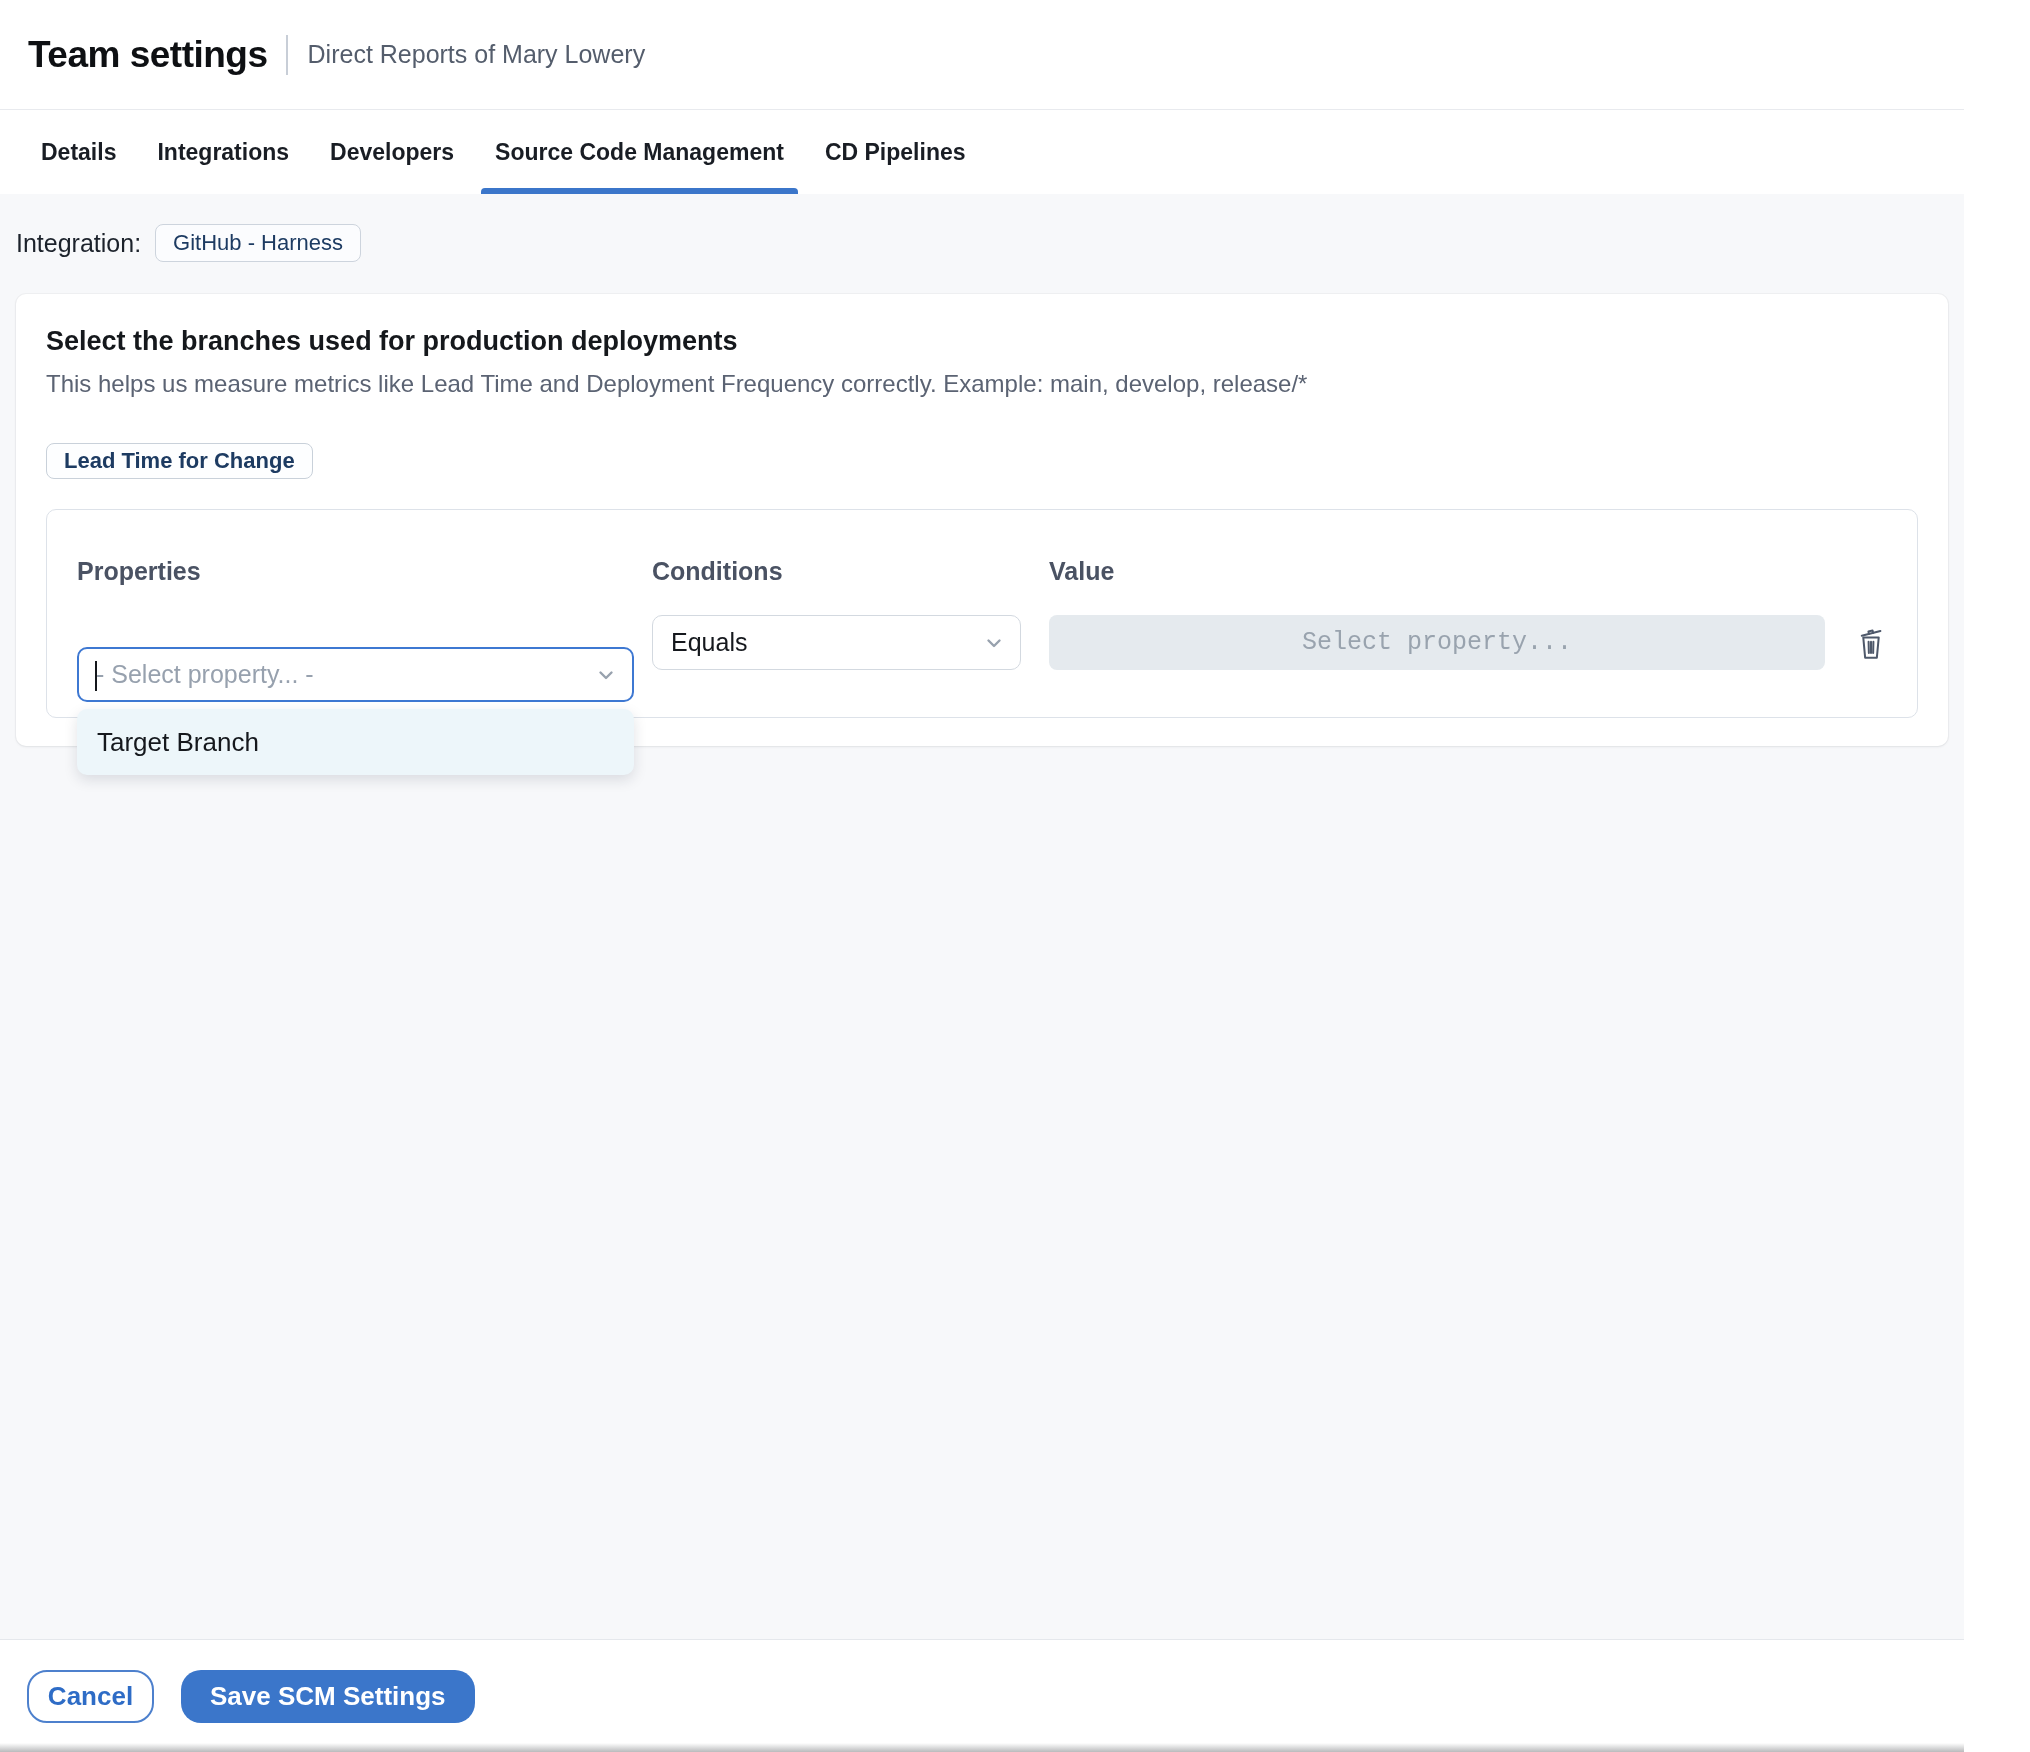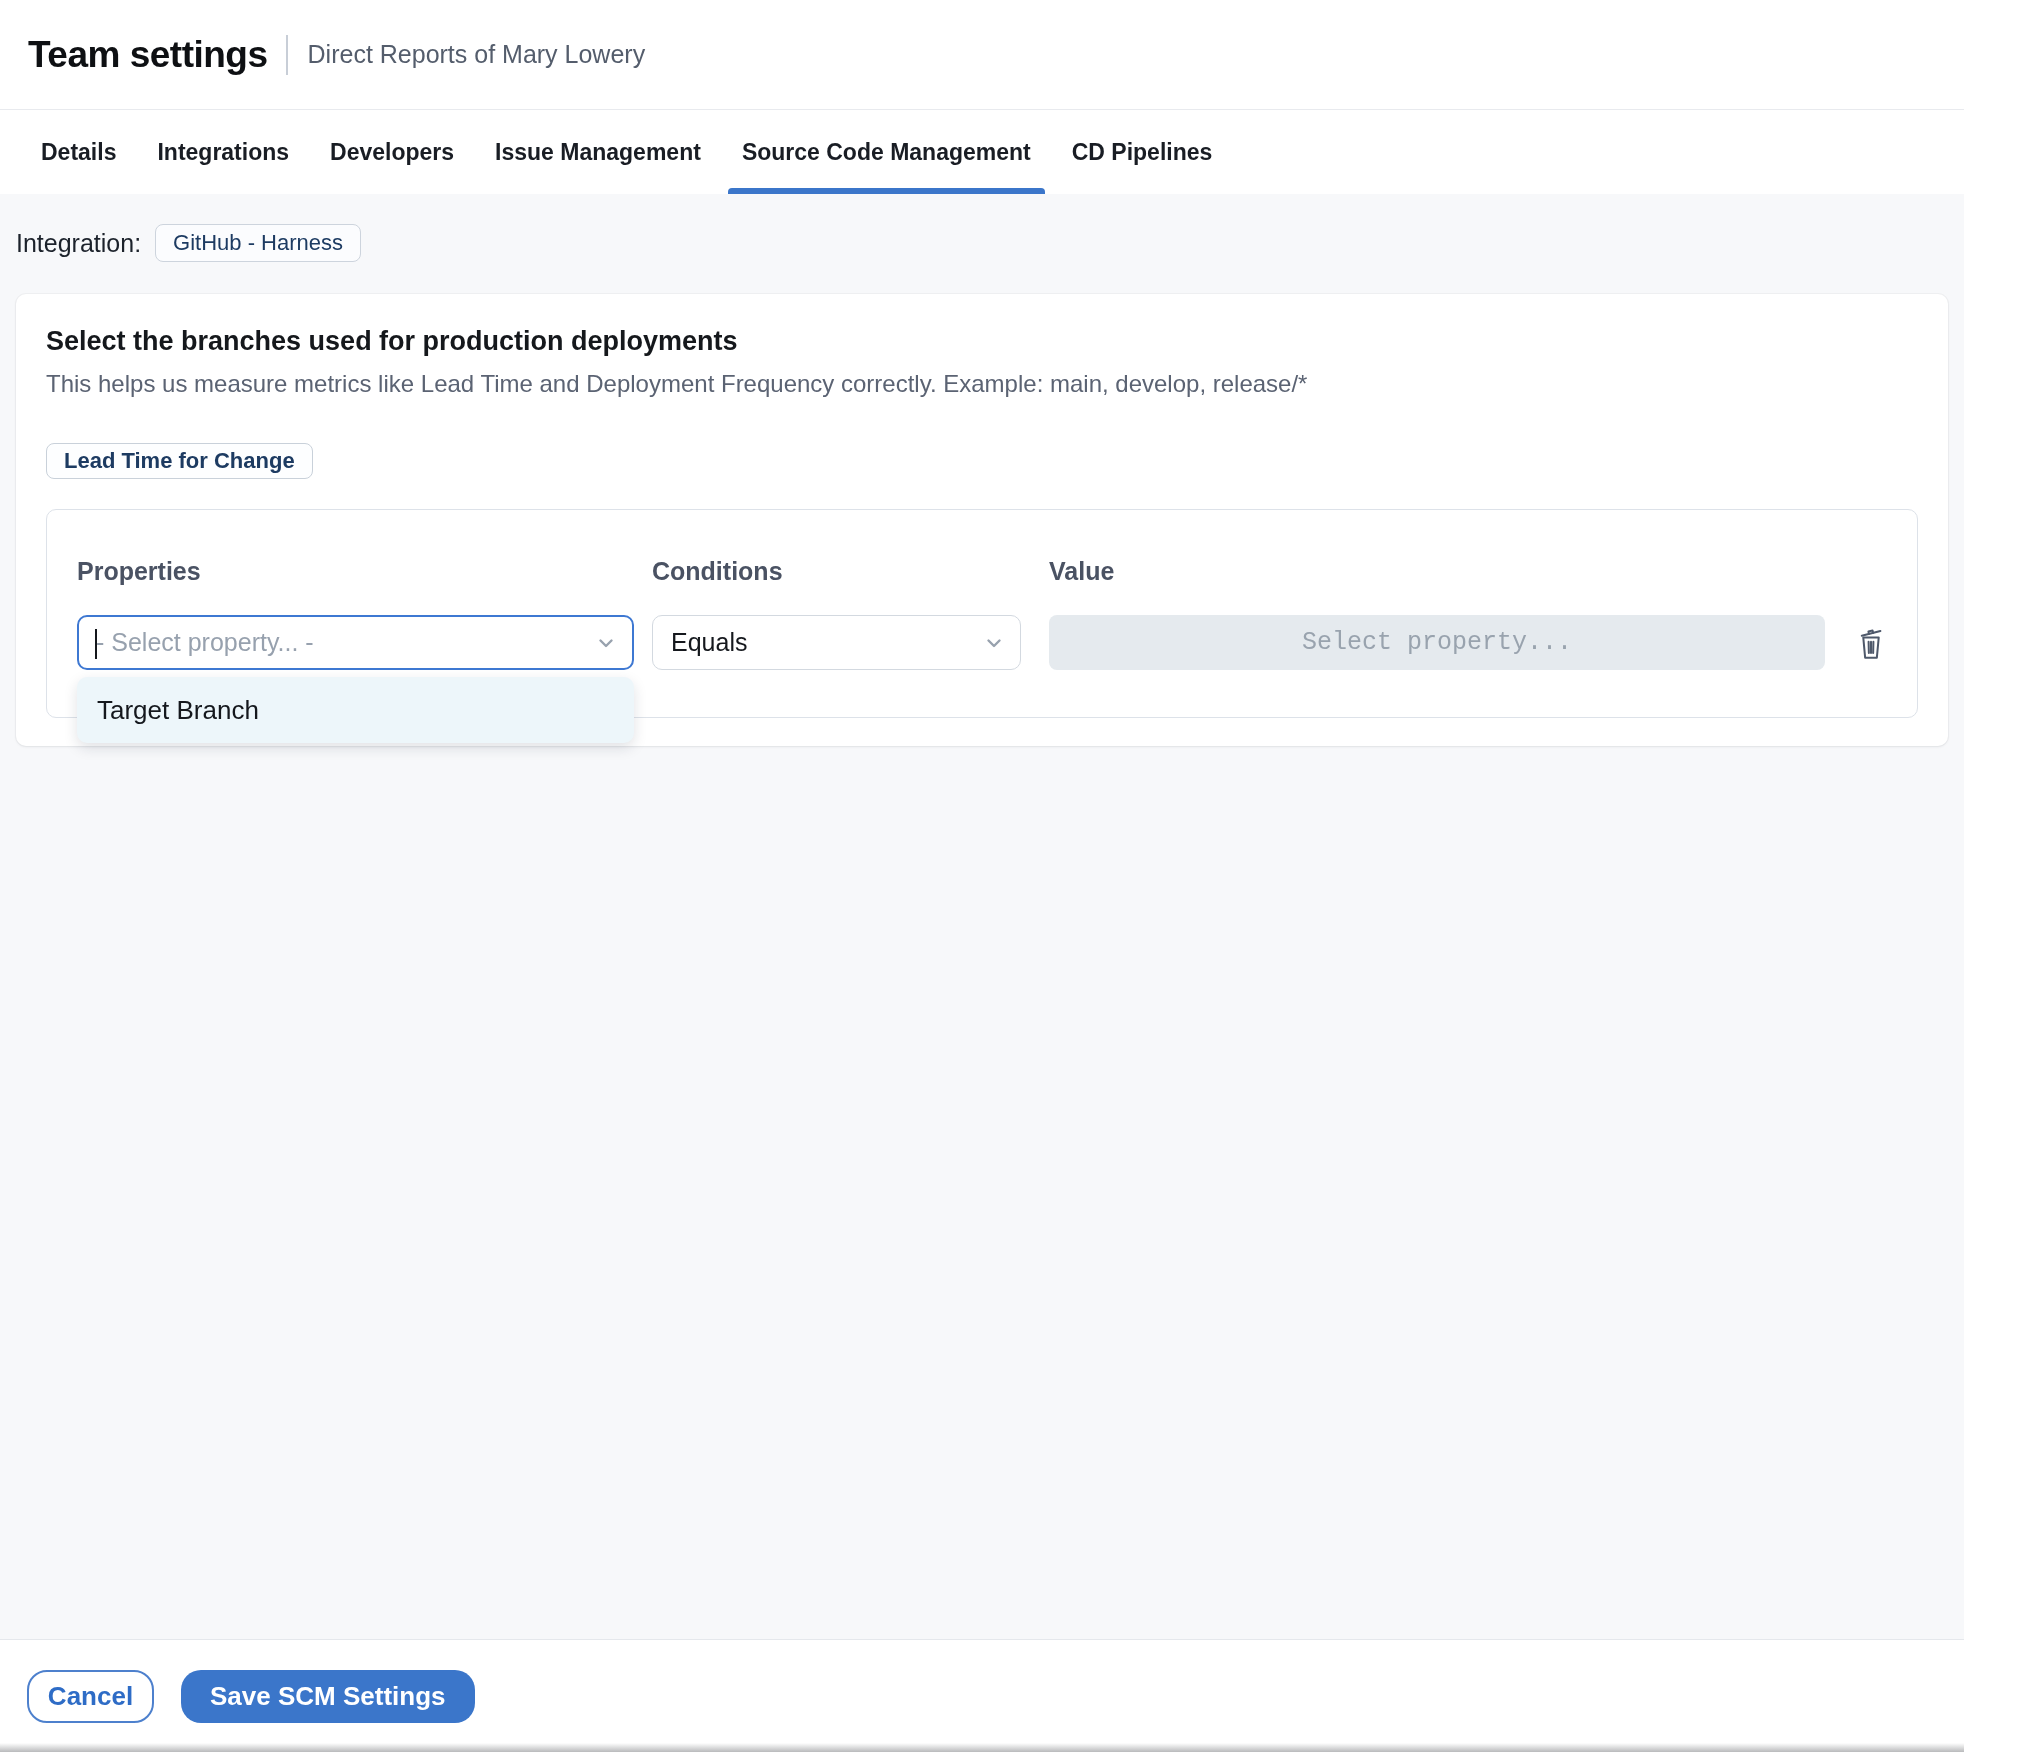--- a/index.html
+++ b/index.html
@@ -36,21 +36,21 @@
   .rule-grid { display:flex; align-items:flex-start; }
   .col-props { width:557px; margin-right:18px; position:relative; }
   .col-cond  { width:369px; margin-right:28px; }
   .col-value { flex:1 1 auto; }
   .col-trash { flex:0 0 auto; width:62px; display:flex; justify-content:flex-end; align-items:center; height:55px; }
   .rule-grid.labels .col-trash { height:auto; }
   .col-label { font-size:25px; font-weight:700; color:#4a5263; line-height:26px; margin-bottom:31px; }
 
   .select { height:55px; border-radius:10px; background:#fff; display:flex; align-items:center; padding:0 16px; font-size:25px; cursor:pointer; position:relative; }
   .select .chev { position:absolute; right:14px; top:50%; transform:translateY(-50%); display:flex; }
-  .select-props { border:2px solid #3e78d2; }
+  .select-props { border:2px solid #3e78d2;margin-top:32px; }
   .select-cond { border:1px solid #d3d9e0; color:#15181d; padding:0 18px; }
   .placeholder-text { color:#97a1ae; white-space:nowrap; overflow:hidden; }
   .text-caret { display:inline-block; width:2px; height:30px; background:#14171c; margin-right:-1px; position:relative; top:1px; }
 
   .value-input { width:100%; height:55px; border:none; border-radius:8px; background:#e5eaee; padding:0 20px; font-size:25px; font-family:Liberation Mono, monospace; color:#2a313c; outline:none;text-align:center; }
   .value-input::placeholder { color:#99a3ae; opacity:1; }
 
   .dropdown { position:absolute; top:calc(100% + 7px); left:0; width:557px; background:#edf6fa; border-radius:10px; box-shadow:0 5px 14px rgba(23,34,52,.13); z-index:10; padding:4px 0; }
   .dropdown-item { height:58px; display:flex; align-items:center; padding:0 20px; font-size:26px; color:#15181d; cursor:pointer; border-radius:8px; }
 
@@ -74,23 +74,20 @@
 
   <div class="tabbar">
     <div class="tab">
       <span>Details</span>
     </div>
     <div class="tab">
       <span>Integrations</span>
     </div>
     <div class="tab">
       <span>Developers</span>
-    </div>
-    <div class="tab">
-      <span>Issue Management</span>
     </div>
     <div class="tab active">
       <span>Source Code Management</span>
         <span class="underline"></span>
     </div>
     <div class="tab">
       <span>CD Pipelines</span>
     </div>
   </div>
 

